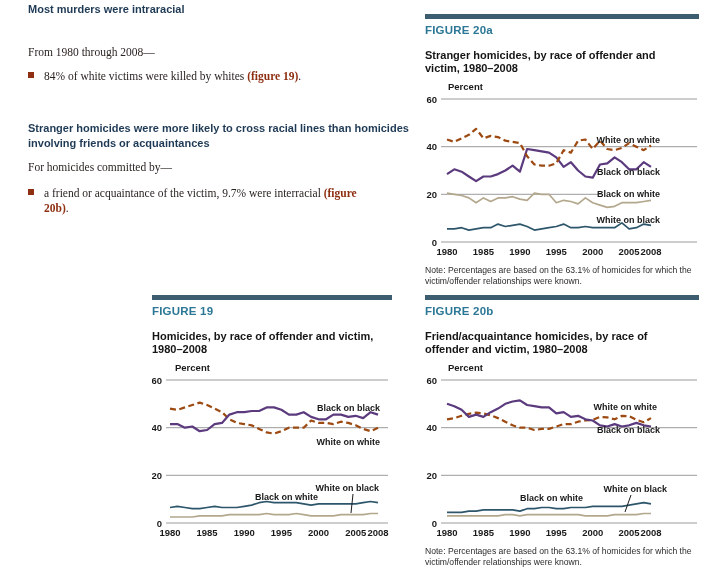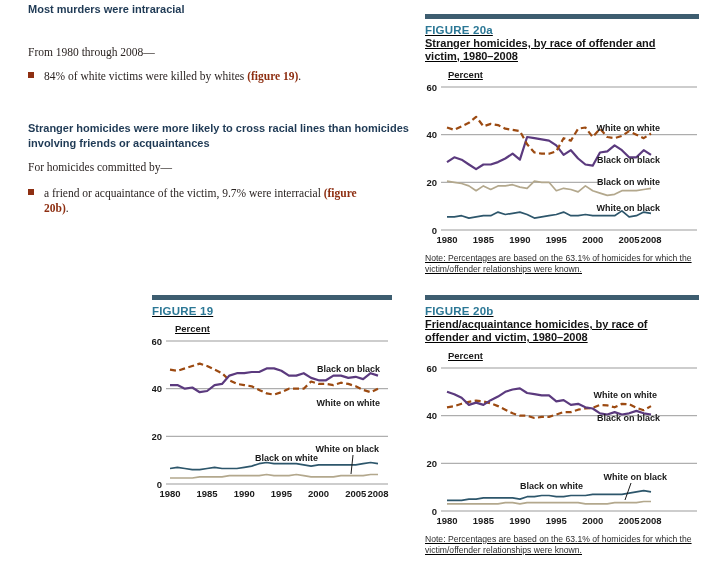--- a/index.html
+++ b/index.html
@@ -8,24 +8,24 @@
   
   .leftcol{position:absolute;left:28px;top:0;width:400px;}
   .h-navy{position:absolute;left:0;margin:0;font-size:11px;line-height:14.5px;font-weight:bold;color:#1f3a55;}
   .body-p{position:absolute;left:0;margin:0;font-family:"Liberation Serif",serif;font-size:11.5px;color:#2b2422;}
   .blist{position:absolute;left:0;margin:0;padding:0;list-style:none;width:352px;}
   .blist li{position:relative;margin:0;padding-left:16px;font-family:"Liberation Serif",serif;
             font-size:11.5px;line-height:15px;color:#2b2422;}
   .sq{position:absolute;left:0;top:3px;width:6px;height:6px;background:#8e2f12;}
   .figref{color:#8e2f12;font-weight:bold;text-decoration:none;}
   
-  .figure{position:absolute;text-decoration:underline;}
+  .figure{position:absolute;}
   .figbar{height:5px;background:#3d5d70;}
   .figlabel{margin-top:5px;font-size:11.5px;font-weight:bold;color:#2b7795;letter-spacing:.2px;}
-  .figtitle{margin-top:1px;font-size:11px;line-height:13px;font-weight:bold;color:#151515;}
+  .figtitle{margin-top:13px;font-size:11px;line-height:13px;font-weight:bold;color:#151515;}
   .figylabel{margin-top:6px;font-size:9.5px;font-weight:bold;color:#1a1a1a;padding-left:23px;}
   .figsvg{display:block;margin-top:2px;}
   .fignote{margin-top:5px;font-size:8.6px;line-height:11px;color:#2b2b2b;}
   svg text.tick{font-family:"Liberation Sans",sans-serif;font-size:9.5px;font-weight:bold;fill:#1a1a1a;}
   svg text.slabel{font-family:"Liberation Sans",sans-serif;font-size:9px;font-weight:bold;fill:#1a1a1a;}
 </style>
 </head>
 <body>
 
 <div class="page">
@@ -81,20 +81,21 @@
         <text x="235" y="81" text-anchor="end" class="slabel">Black on black</text>
         <text x="235" y="103" text-anchor="end" class="slabel">Black on white</text>
         <text x="235" y="129" text-anchor="end" class="slabel">White on black</text>
       </svg>
     <div class="fignote" style="width:272px;">Note: Percentages are based on the 63.1% of homicides for which the victim/offender relationships were known.</div>
   </div>
 
   <div class="figure" style="left:152px;top:295px;width:240px;">
     <div class="figbar"></div>
     <div class="figlabel">FIGURE 19</div>
+    <div class="figtitle" style="width:232px;">Homicides, by race of offender and victim, 1980–2008</div>
     <div class="figylabel">Percent</div>
     <svg class="figsvg" width="240" height="166">
         <line x1="14" y1="148.0" x2="236" y2="148.0" stroke="#9b9b9b" stroke-width="1"></line>
         <text x="10" y="151.5" text-anchor="end" class="tick">0</text>
         <line x1="14" y1="100.3" x2="236" y2="100.3" stroke="#9b9b9b" stroke-width="1"></line>
         <text x="10" y="103.8" text-anchor="end" class="tick">20</text>
         <line x1="14" y1="52.7" x2="236" y2="52.7" stroke="#9b9b9b" stroke-width="1"></line>
         <text x="10" y="56.2" text-anchor="end" class="tick">40</text>
         <line x1="14" y1="5.0" x2="236" y2="5.0" stroke="#9b9b9b" stroke-width="1"></line>
         <text x="10" y="8.5" text-anchor="end" class="tick">60</text>

